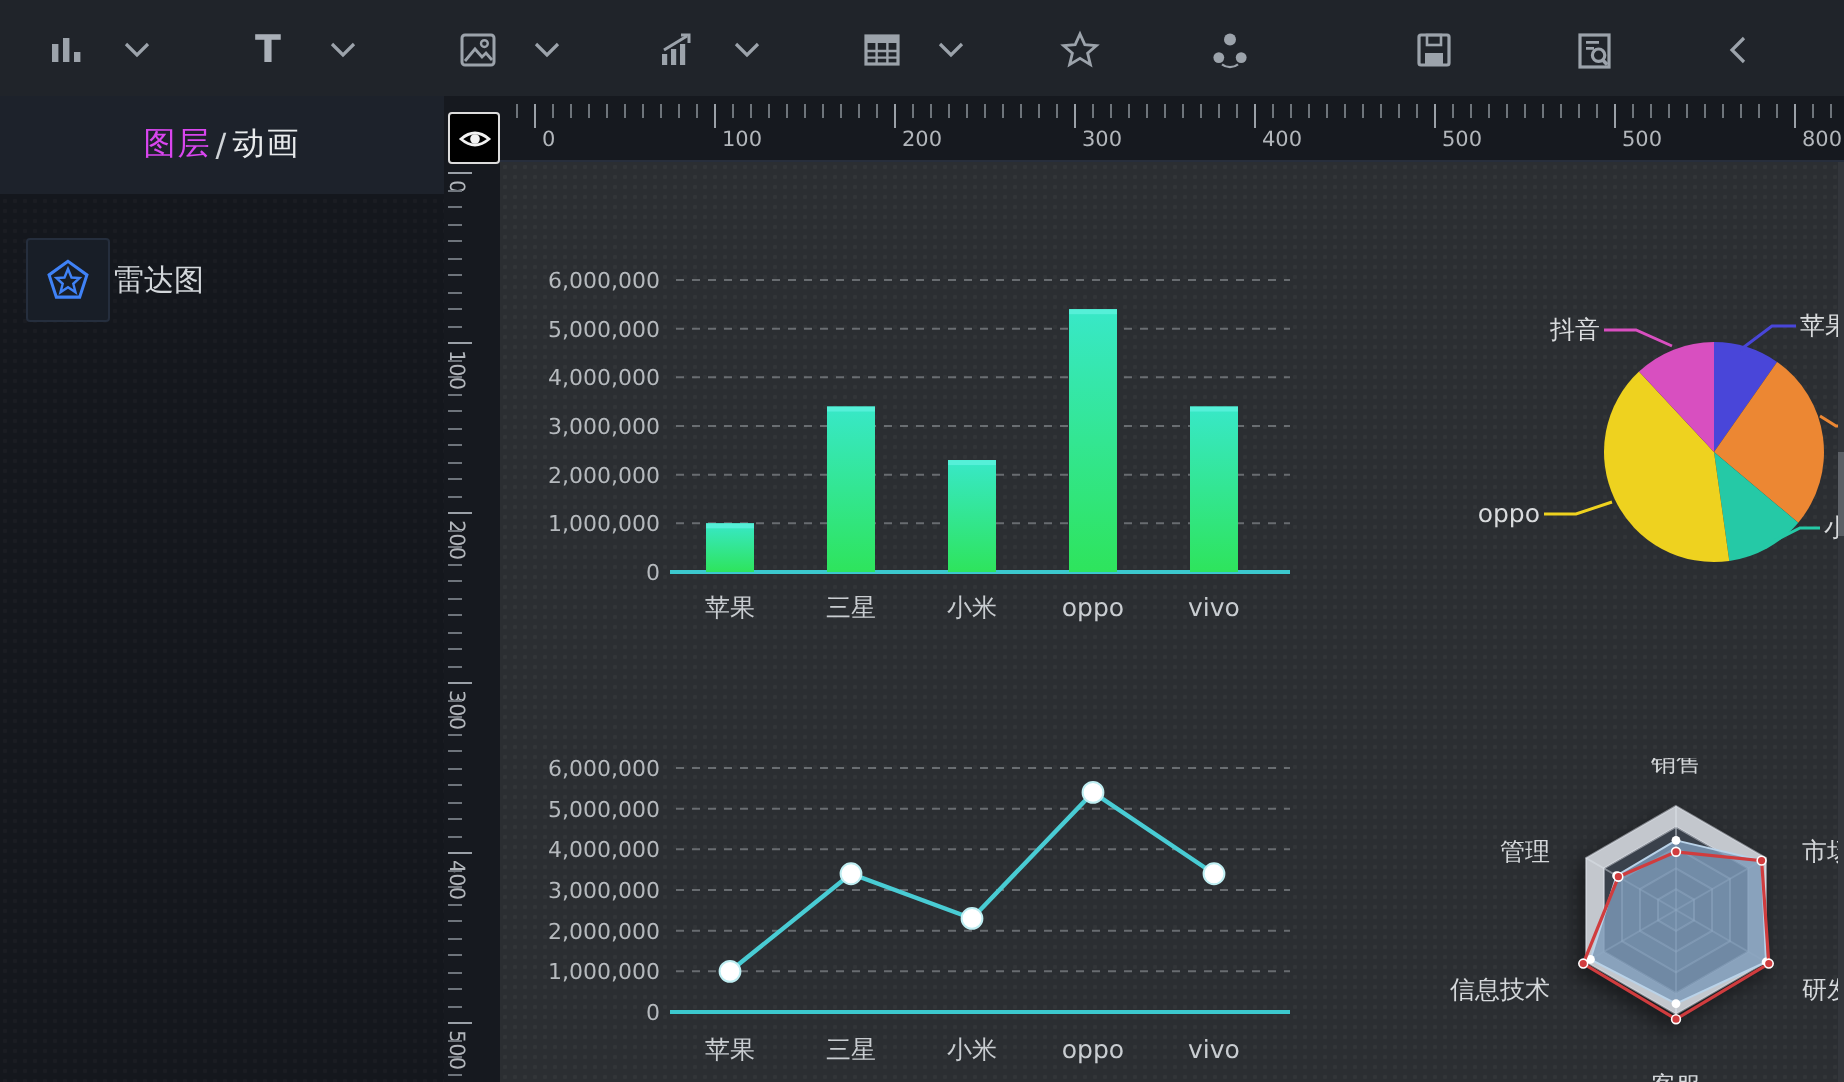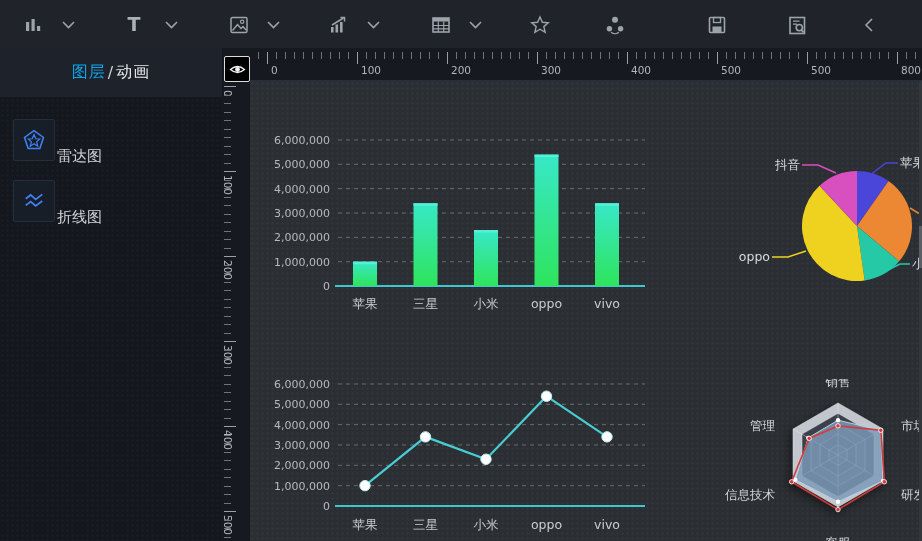--- a/index.html
+++ b/index.html
@@ -8,29 +8,29 @@
 
   
   .toolbar{position:absolute;left:0;top:0;width:922px;height:48px;background:#20242a;}
   .tbtn{position:absolute;top:12px;width:26px;height:26px;display:flex;align-items:center;justify-content:center;color:#9ca3ab;cursor:pointer;}
   .tbtn svg{display:block;}
 
   
   .sidebar{position:absolute;left:0;top:48px;width:222px;height:493px;background:#14171d;
     background-image:radial-gradient(circle, rgba(255,255,255,0.022) 1px, transparent 1.2px);background-size:5px 5px;}
   .sb-header{position:absolute;left:0;top:0;width:222px;height:49px;background:#1d222b;display:flex;align-items:center;justify-content:center;font-size:16px;color:#e8eaec;letter-spacing:1px;}
-  .sb-header .tab-active{color:#0ea5e9;cursor:pointer;}
+  .sb-header .tab-active{color:#d946ef;cursor:pointer;}
   .sb-header .tab-idle{color:#e8eaec;cursor:pointer;}
   .sb-header .sep{color:#cfd3d7;margin:0 2px;}
   .sb-items{position:absolute;left:0;top:62px;width:222px;}
   .sb-row{position:relative;width:222px;height:61px;cursor:pointer;}
   .sb-row.selected{background:#262e39;}
   .icon-box{position:absolute;left:13px;top:9px;width:42px;height:42px;background:#181e27;border:1px solid #252e3d;border-radius:2px;display:flex;align-items:center;justify-content:center;}
   .sb-row.selected .icon-box{border:1px dashed #46598b;background:#1a212d;}
-  .sb-label{position:absolute;left:57px;top:16px;height:61px;display:flex;align-items:center;font-size:15px;color:#d3d7db;}
+  .sb-label{position:absolute;left:57px;top:0;height:61px;display:flex;align-items:center;font-size:15px;color:#d3d7db;}
 
   
   .corner{position:absolute;left:224px;top:56px;width:26px;height:26px;background:#000;border:1.5px solid #dcdcdc;border-radius:2px;display:flex;align-items:center;justify-content:center;cursor:pointer;z-index:5;}
   .vruler{position:absolute;left:222px;top:48px;width:28px;height:493px;background:#16191f;overflow:hidden;}
   .hruler{position:absolute;left:250px;top:48px;width:672px;height:32px;background:#16191f;overflow:hidden;}
   .htick{position:absolute;top:4px;width:1px;background:#6e747b;}
   .htick.major{background:#9aa0a7;}
   .hlabel{position:absolute;top:16px;font-size:10.5px;color:#b2b6bb;}
   .vtick{position:absolute;left:2px;height:1px;background:#6e747b;}
   .vtick.major{background:#9aa0a7;}
@@ -167,29 +167,20 @@
         <div class="icon-box">
           <svg width="22" height="22" viewBox="0 0 20 20">
             <polygon points="10,1.5 1.4,7.7 4.7,17.8 15.3,17.8 18.6,7.7" stroke="#3f82f7" stroke-width="1.4" fill="none"></polygon>
             <path d="M10 5 L11.6 8.9 L15.2 9.1 L12.4 11.7 L13.4 15.6 L10 13.3 L6.6 15.6 L7.6 11.7 L4.8 9.1 L8.4 8.9 Z" stroke="#3f82f7" stroke-width="1.1" fill="none"></path>
           </svg>
         </div>
         <div class="sb-label">雷达图</div>
       </div>
 
 
-      <div class="sb-row">
-        <div class="icon-box">
-          <svg width="22" height="22" viewBox="0 0 20 20">
-            <path d="M2.5 8 L7 4.5 L11.5 8.5 L17.5 4" stroke="#3f82f7" stroke-width="1.6" fill="none"></path>
-            <path d="M2.5 14 L7 10.5 L11.5 14.5 L17.5 10" stroke="#3f82f7" stroke-width="1.6" fill="none"></path>
-          </svg>
-        </div>
-        <div class="sb-label">折线图</div>
-      </div>
 
     </div>
   </div>
 
   <div class="vruler" id="vruler">
       <div class="vtick" style="top: 29.5px; width: 7px;"></div>
       <div class="vtick major" style="top: 38px; width: 12px;"></div>
       <div class="vlabel" style="top: 42px;">0</div>
       <div class="vtick" style="top: 46.5px; width: 7px;"></div>
       <div class="vtick" style="top: 55px; width: 7px;"></div>

